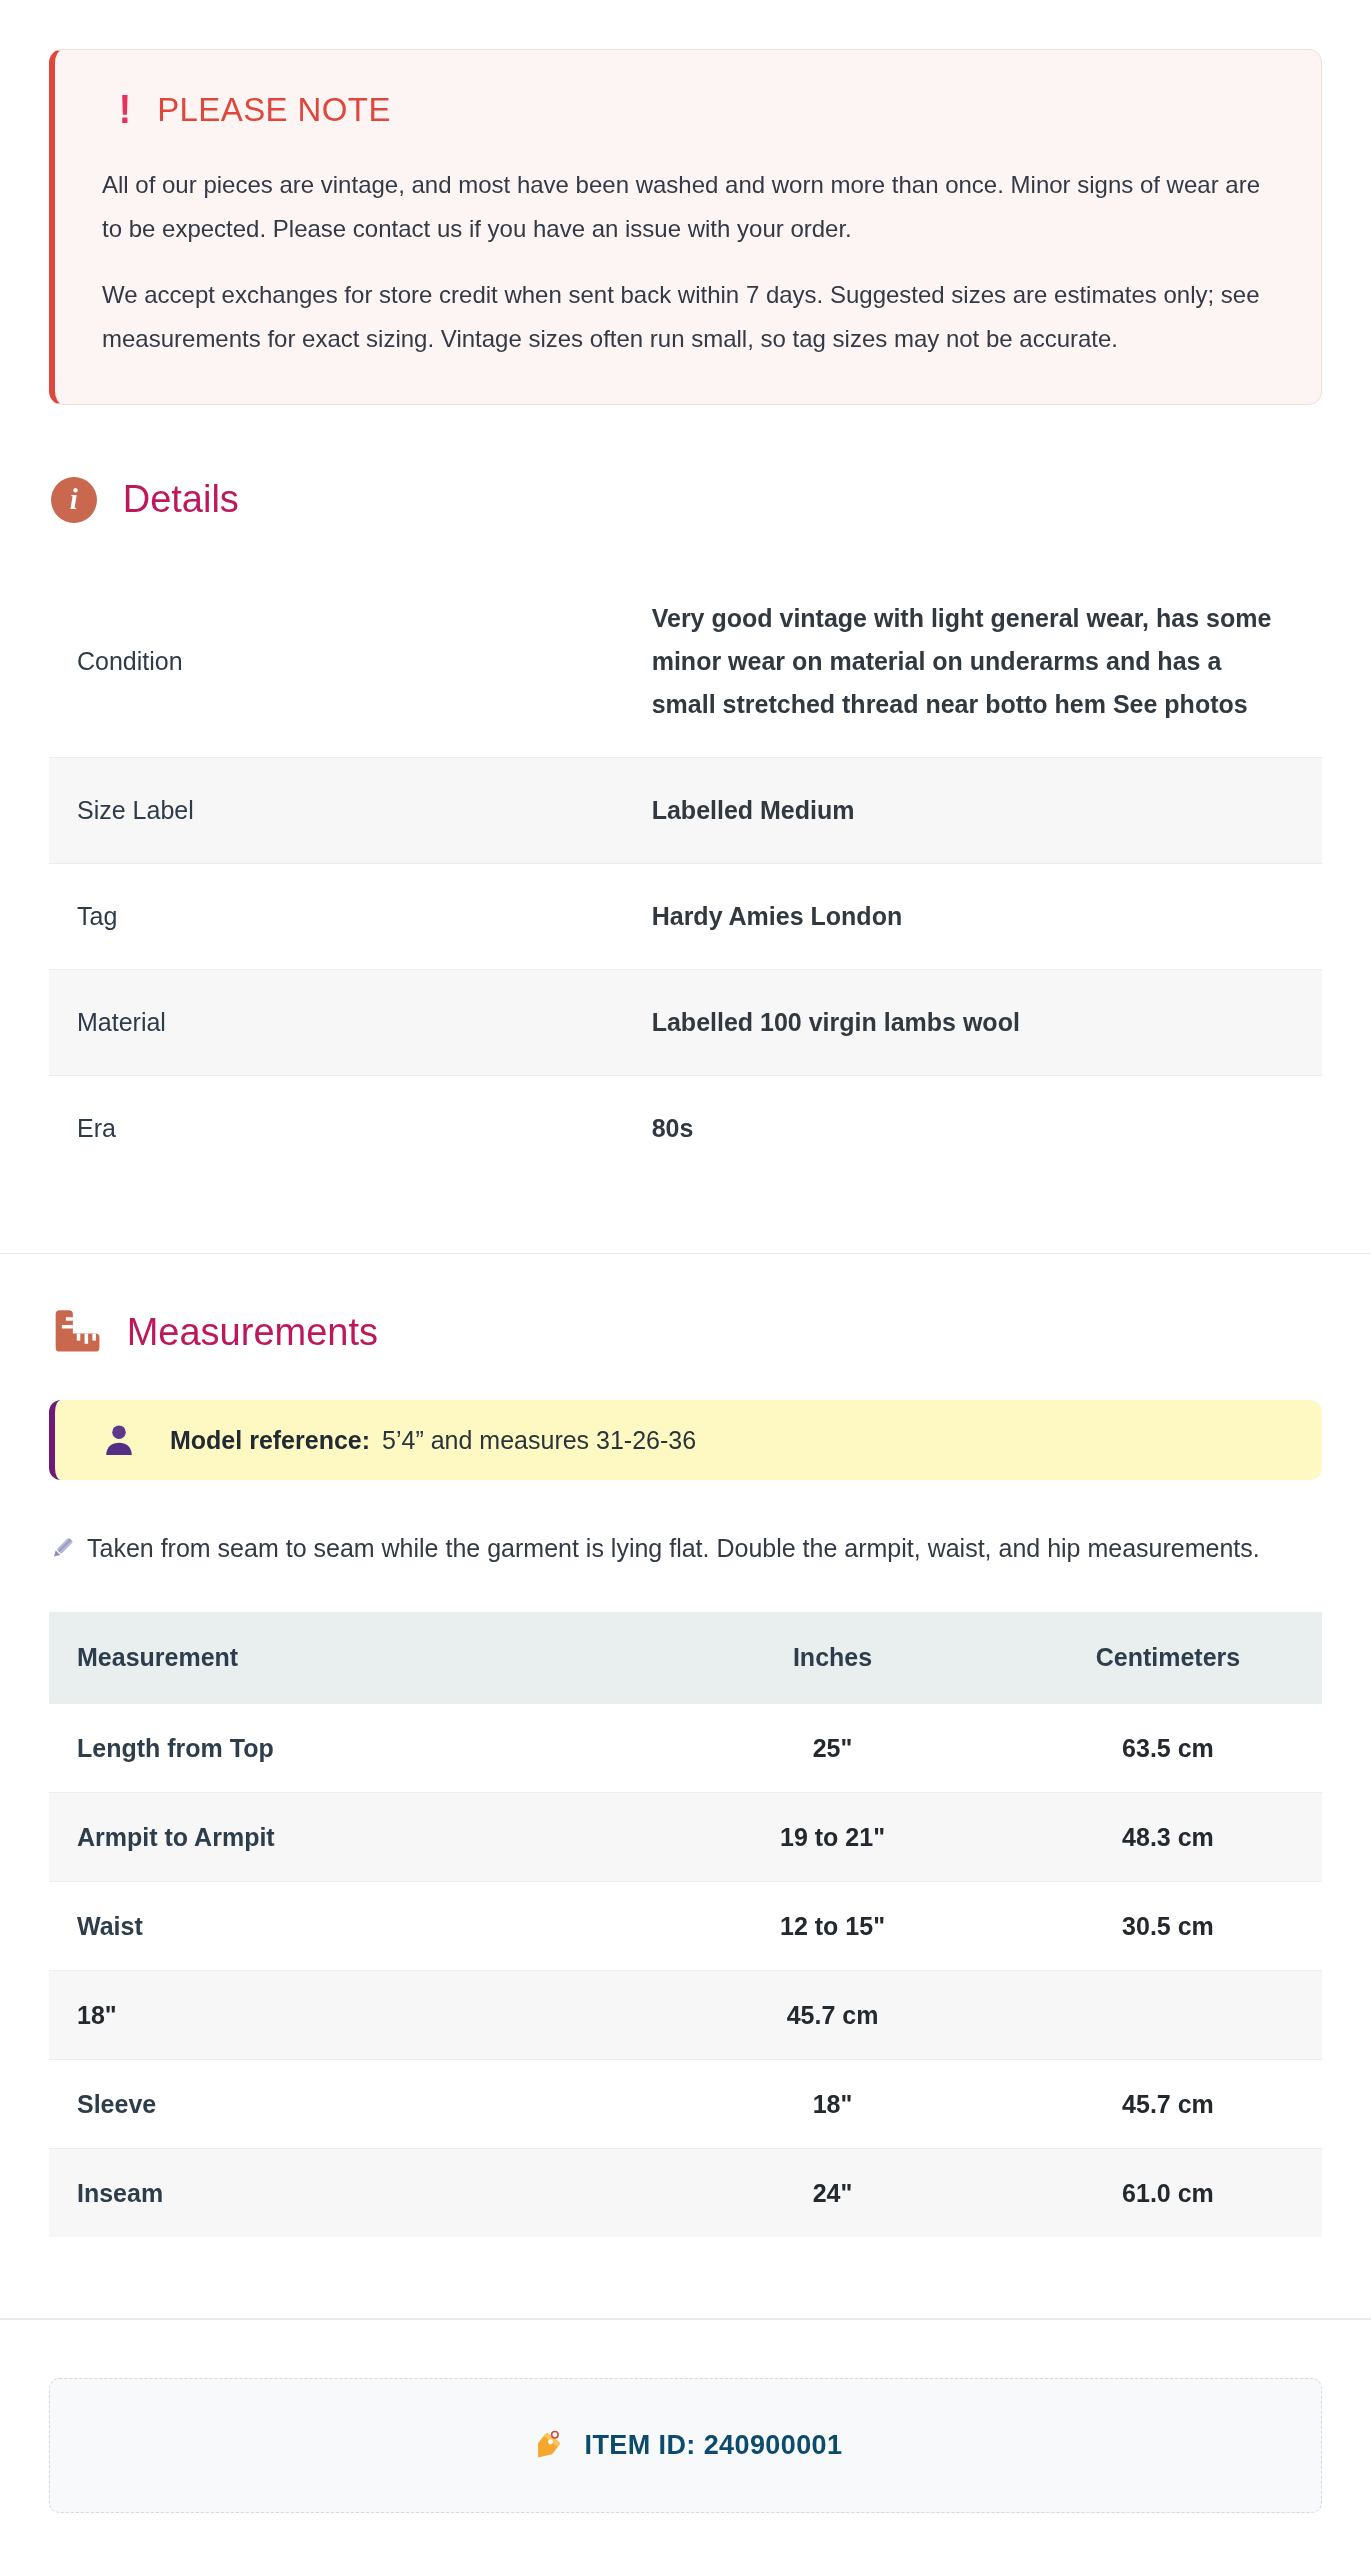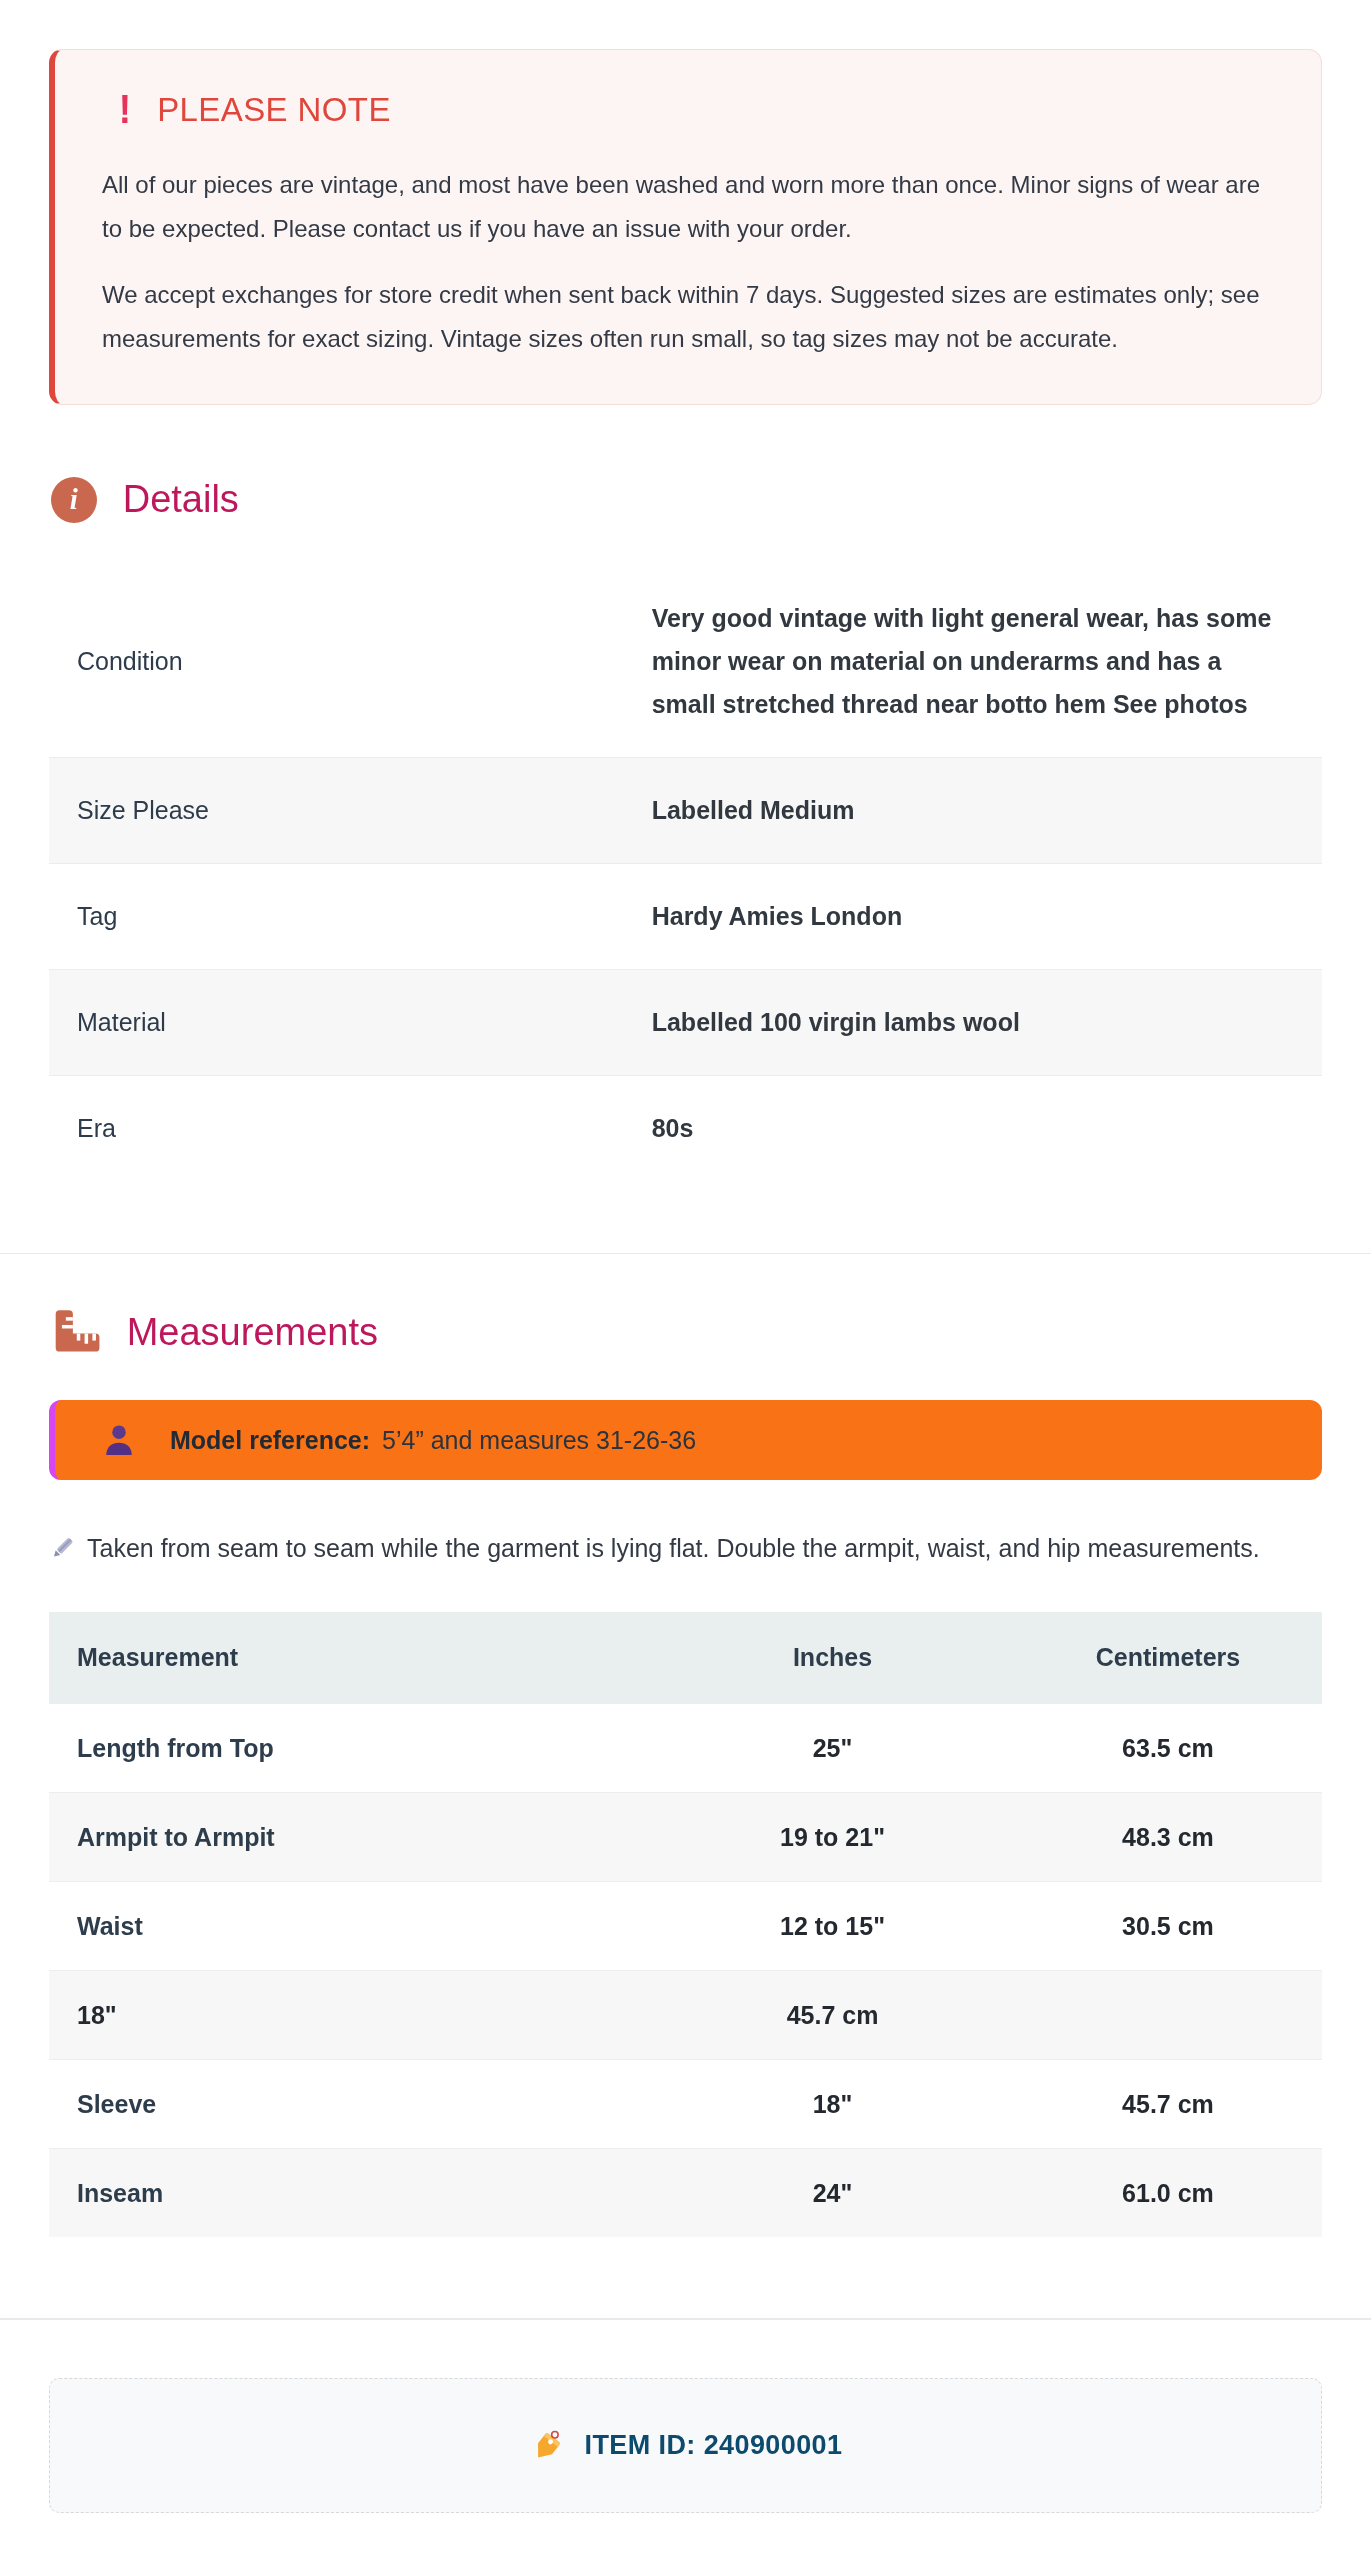--- a/index.html
+++ b/index.html
@@ -103,22 +103,22 @@
     margin: 72px -49px 0 -49px;
     border: 0;
   }
 
   
   .measurements-section { margin-top: 53px; }
   .model-ref-box {
     display: flex;
     align-items: center;
     gap: 33px;
-    background: #f97316;
-    border-left: 6px solid #d946ef;
+    background: #fef9c3;
+    border-left: 6px solid #701a75;
     border-radius: 12px;
     min-height: 80px;
     padding: 8.6px 34px 8.6px 46px;
     margin-bottom: 46px;
   }
   .model-ref-text { font-size: 25px; color: #2b333c; }
   .model-ref-text b { color: #222b33; font-weight: 700; margin-right: 12px; }
   .measure-note {
     margin: 0 0 41px 0;
     font-size: 25px;
@@ -187,21 +187,21 @@
       <span class="info-icon">i</span>
       <h2>Details</h2>
     </div>
 
     <div class="details-table">
       <div class="drow">
         <div class="dlabel">Condition</div>
         <div class="dvalue">Very good vintage with light general wear, has some minor wear on material on underarms and has a small stretched thread near botto hem See photos</div>
       </div>
       <div class="drow">
-        <div class="dlabel">Size Please</div>
+        <div class="dlabel">Size Label</div>
         <div class="dvalue">Labelled Medium</div>
       </div>
       <div class="drow">
         <div class="dlabel">Tag</div>
         <div class="dvalue">Hardy Amies London</div>
       </div>
       <div class="drow">
         <div class="dlabel">Material</div>
         <div class="dvalue">Labelled 100 virgin lambs wool</div>
       </div>

